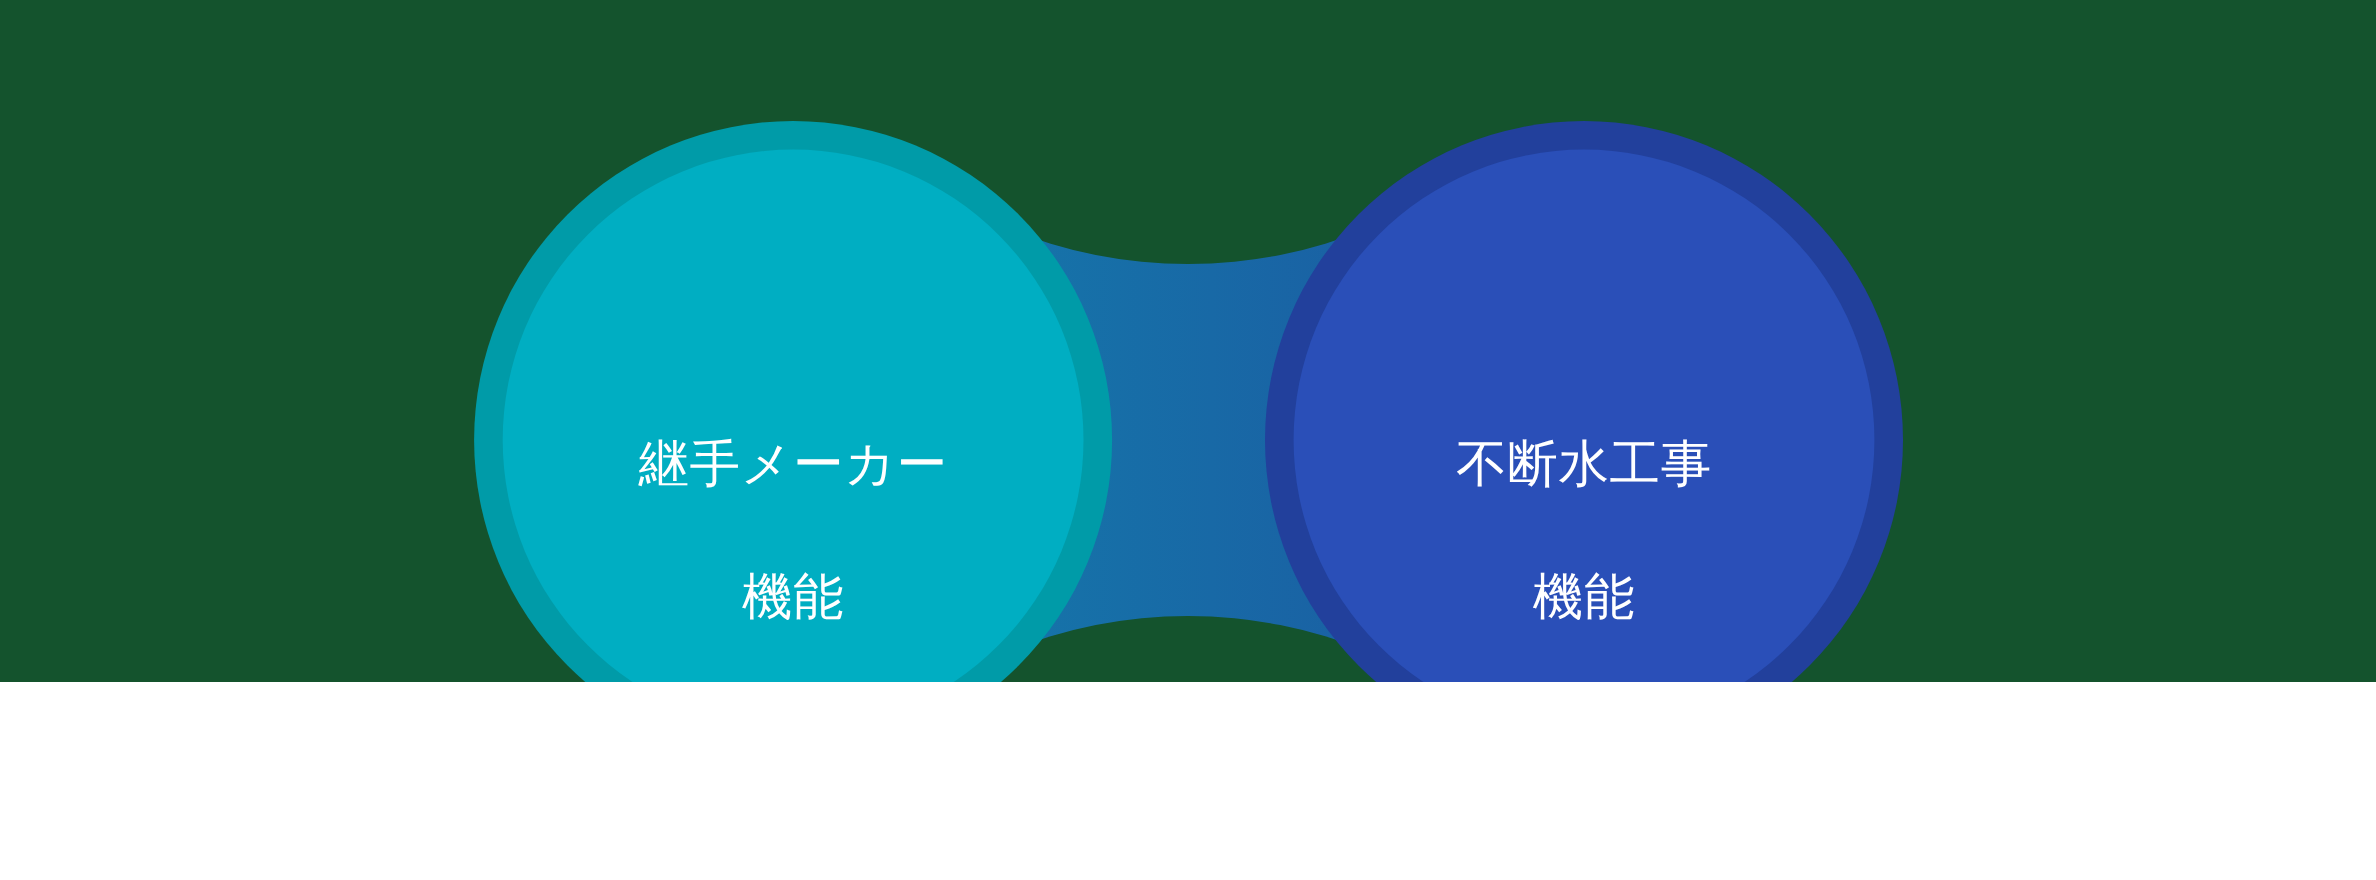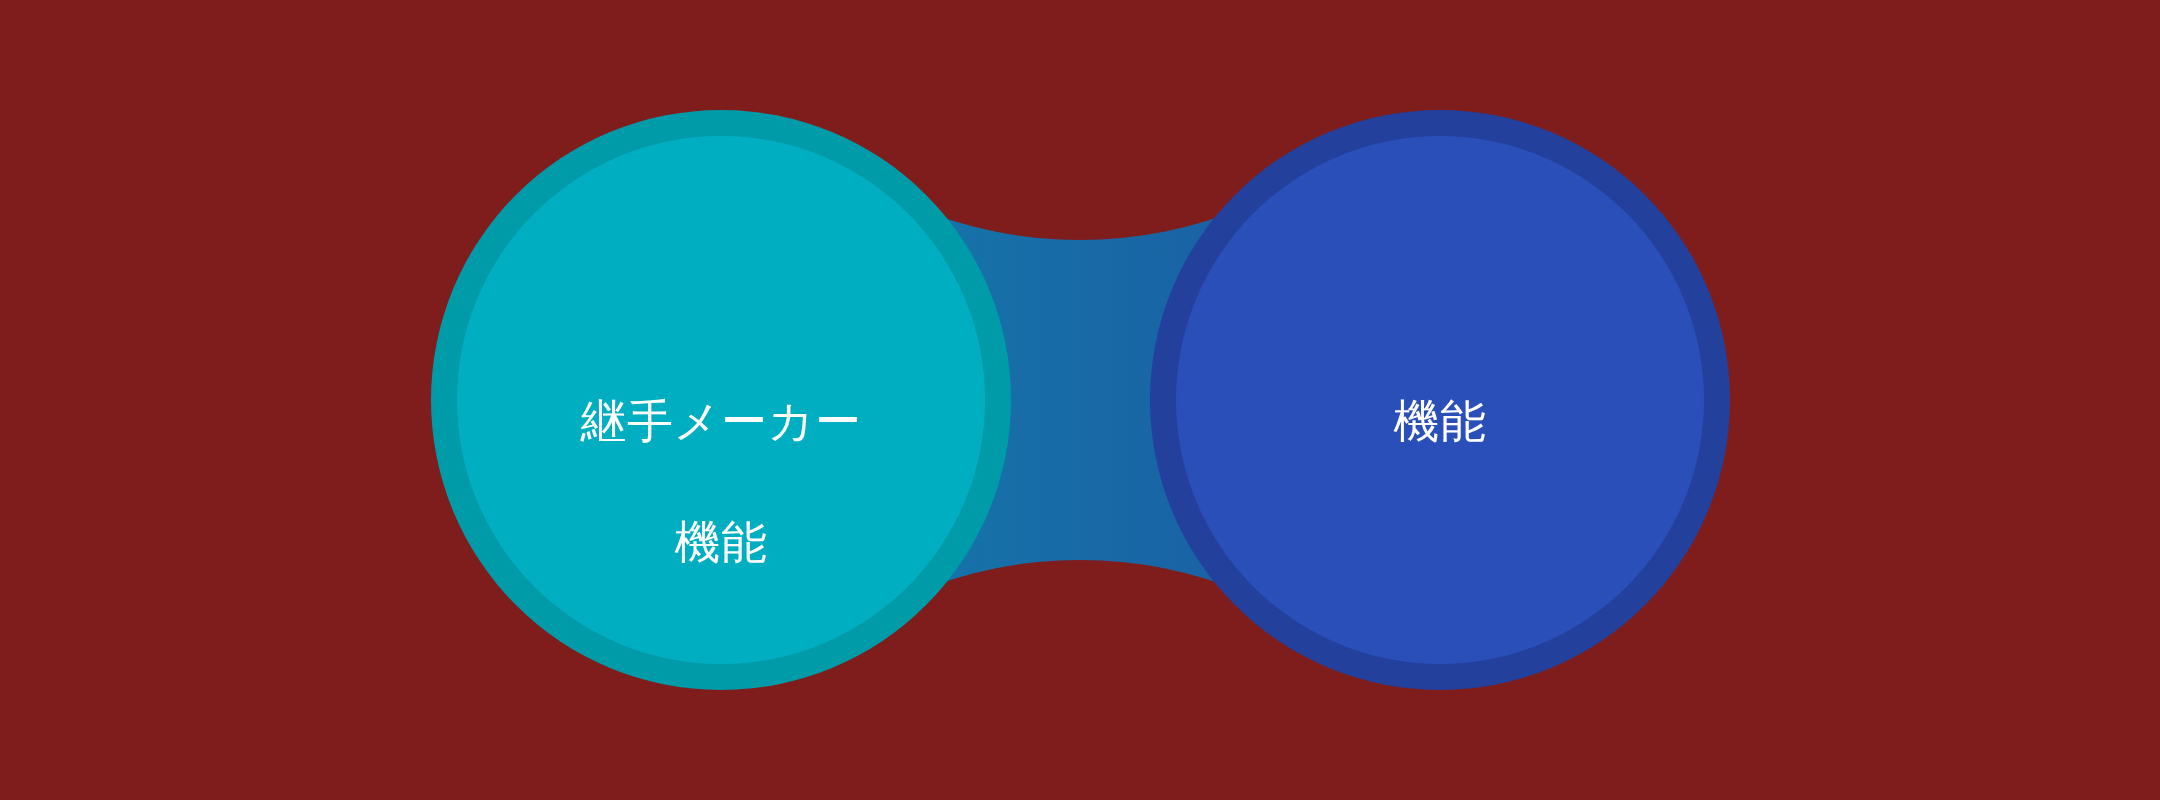--- a/index.html
+++ b/index.html
@@ -51,21 +51,21 @@
     top: 330px;
     width: 580px;
   }
   .label-line {
     display: block;
   }
 </style>
 </head>
 <body>
 
-<div id="stage" style="background: #7f1d1d; width: 2160px; height: 800px;">
+<div id="stage" style="background: #14532d; width: 2160px; height: 620px;">
 
   <svg id="diagram-svg" viewBox="0 0 2160 800" preserveAspectRatio="none" xmlns="http://www.w3.org/2000/svg">
     <defs>
       <linearGradient id="linkGradient" x1="0" y1="0" x2="1" y2="0">
         <stop offset="0%" stop-color="#0AA5B8"></stop>
         <stop offset="18%" stop-color="#0F97B4"></stop>
         <stop offset="40%" stop-color="#1577AA"></stop>
         <stop offset="62%" stop-color="#1B5BA2"></stop>
         <stop offset="84%" stop-color="#20479B"></stop>
         <stop offset="100%" stop-color="#223F99"></stop>
@@ -93,16 +93,17 @@
       <circle cx="1440" cy="400" r="264" fill="#2A4FB8"></circle>
     </g>
   </svg>
 
   <div class="node-label" id="left-node-label" style="left: 431px; width: 580px; color: rgb(255, 255, 255);">
     <span class="label-line">継手メーカー</span>
     <span class="label-line">機能</span>
   </div>
 
   <div class="node-label" id="right-node-label" style="left: 1150px; width: 580px; color: rgb(255, 255, 255);">
+    <span class="label-line">不断水工事</span>
     <span class="label-line">機能</span>
   </div>
 
 </div>
 
 </body></html>

